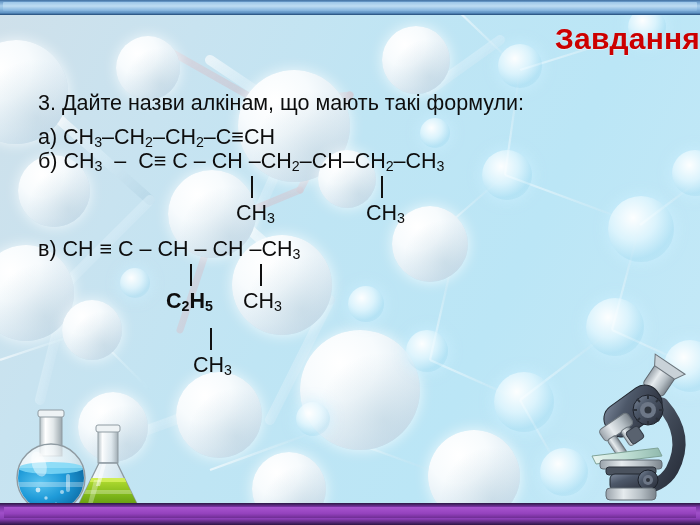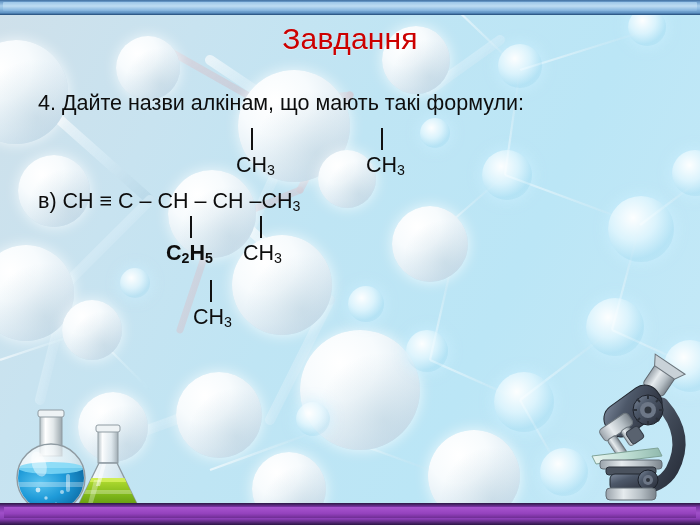--- a/index.html
+++ b/index.html
@@ -72,23 +72,23 @@
     position: absolute; left: 4px; top: 4px;
     width: 692px; height: 11px;
     background: linear-gradient(to bottom, #a955cf 0%, #9442bd 60%, #6f2d94 100%);
   }
 
   
   .title {
     position: absolute;
     left: 0; top: 22px;
     width: 700px;
-    text-align: center;
+    text-align: right;
     font-size: 30px;
-    font-weight: normal;
+    font-weight: bold;
     color: #cc0000;
     letter-spacing: 0.2px;
     text-shadow: 0 1px 0 rgba(255,255,255,0.45);
   }
 
   
   .body-text {
     position: absolute;
     left: 38px;
     top: 92px;
@@ -220,23 +220,25 @@
   </div>
 
   <div class="top-bar">
     <div class="top-bar-inner"></div>
   </div>
 
   <div class="title">Завдання</div>
 
   <div class="body-text">
 
-    <span class="line">4. Дайте назви алкінам, що мають такі формули:</span>
-
-
+    <span class="line">3. Дайте назви алкінам, що мають такі формули:</span>
+
+    <span class="line-tight">а) CH<sub>3</sub>–CH<sub>2</sub>–CH<sub>2</sub>–C≡CH</span>
+
+    <span class="line-tight">б) CH<sub>3</sub>  –  C≡ C – CH –CH<sub>2</sub>–CH–CH<sub>2</sub>–CH<sub>3</sub></span>
     <div class="bond-row">
       <span class="vbar" style="left: 213px;"></span>
       <span class="vbar" style="left: 343px;"></span>
     </div>
     <div class="sub-row">
       <span class="sublabel" style="left: 198px;">CH<sub>3</sub></span>
       <span class="sublabel" style="left: 328px;">CH<sub>3</sub></span>
     </div>
 
     <span class="line-tight">в) CH ≡ C – CH – CH –CH<sub>3</sub></span>

